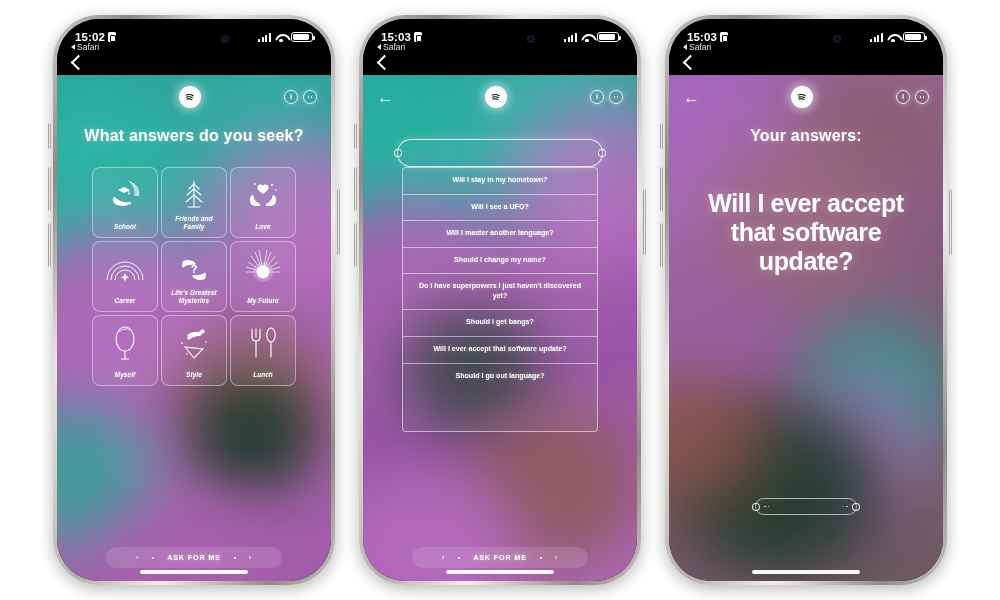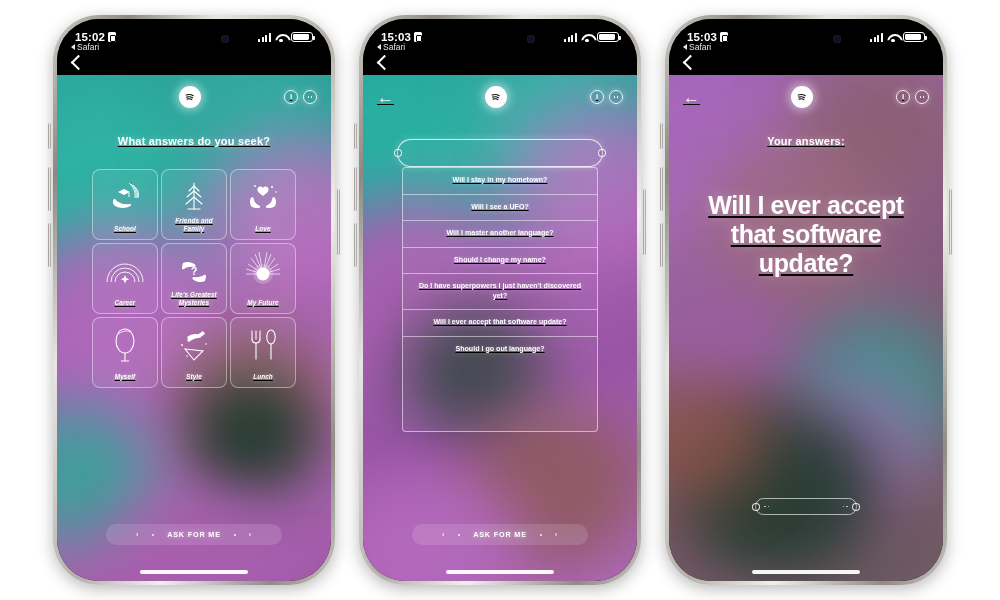--- a/index.html
+++ b/index.html
@@ -28,21 +28,20 @@
     padding: 4px;
     box-shadow: 0 4px 16px rgba(0,0,0,.28);
     flex: 0 0 auto;
   }
   .phone .inner {
     position: relative;
     width: 100%; height: 100%;
     border-radius: 42px;
     background: #000;
     overflow: hidden;
-    text-decoration: underline;
   }
   
   .btn-side { position: absolute; background: linear-gradient(90deg,#8b8782,#e6e3de,#9a958f); border-radius:2px; z-index: 40; }
   .btn-silent { left: -5px; top: 108px; width: 3px; height: 26px; }
   .btn-volup  { left: -5px; top: 152px; width: 3px; height: 44px; }
   .btn-voldn  { left: -5px; top: 208px; width: 3px; height: 44px; }
   .btn-power  { right: -5px; top: 174px; width: 3px; height: 66px; }
 
   
   .statusbar {
@@ -125,22 +124,22 @@
     border:1.2px solid rgba(255,255,255,.9);
     display:flex; align-items:center; justify-content:center;
     color:#fff; font-size:8px; font-weight:700; line-height:1;
     box-shadow: 0 0 6px rgba(255,255,255,.35);
   }
   .circ-icon.dots { gap:1.3px; }
   .circ-icon.dots i { width:1.8px;height:1.8px;border-radius:50%;background:#fff;display:block; }
 
   .screen-title {
     position:relative; z-index:5; text-align:center;
-    color:#fff; font-size:11px; font-weight:700; letter-spacing:.2px;
-    margin-top:16px;
+    color:#fff; font-size:16px; font-weight:700; letter-spacing:.2px;
+    margin-top:8px;
     text-shadow: 0 0 7px rgba(255,255,255,.35);
   }
 
   
   .grid {
     position:relative; z-index:5;
     margin: 22px auto 0 auto; width: 204px;
     display:grid; grid-template-columns: repeat(3,1fr); gap:3px;
   }
   .tile {
@@ -155,21 +154,21 @@
   .tile .glyph svg { overflow:visible; }
   .tile .lbl {
     position:relative; color:#fff; font-size:6.4px; font-weight:700; font-style:italic;
     text-align:center; line-height:1.25; letter-spacing:.1px;
     text-shadow:0 0 5px rgba(255,255,255,.4);
     max-width:92%;
   }
 
   
   .ask-pill {
-    position:absolute; z-index:6; left:50%; transform:translateX(-50%); bottom:36px;
+    position:absolute; z-index:6; left:50%; transform:translateX(-50%); bottom:13px;
     width:176px; height:21px; border-radius:11px;
     background: rgba(255,255,255,.13);
     display:flex; align-items:center; justify-content:center; gap:13px;
     color:#fff; font-size:7.2px; font-weight:700; letter-spacing:.85px;
   }
   .ask-pill .mk { opacity:.85; font-size:7px; }
   .ask-pill .dot { width:2px;height:2px;border-radius:50%;background:#fff;opacity:.9; }
   .ask-pill .label { text-shadow:0 0 5px rgba(255,255,255,.5); }
 
   .home-ind {
@@ -521,20 +520,21 @@
           <span class="nub l"></span>
           <span class="nub r"></span>
         </div>
 
         <div class="sugg-wrap">
           <div class="sugg">Will I stay in my hometown?</div>
           <div class="sugg">Will I see a UFO?</div>
           <div class="sugg">Will I master another language?</div>
           <div class="sugg">Should I change my name?</div>
           <div class="sugg">Do I have superpowers I just haven't discovered yet?</div>
+          <div class="sugg">Should I get bangs?</div>
           <div class="sugg">Will I ever accept that software update?</div>
           <div class="sugg">Should I go out language?</div>
         </div>
 
         <div class="ask-pill">
           <span class="mk">›</span>
           <span class="dot"></span>
           <span class="label">ASK FOR ME</span>
           <span class="dot"></span>
           <span class="mk">‹</span>

